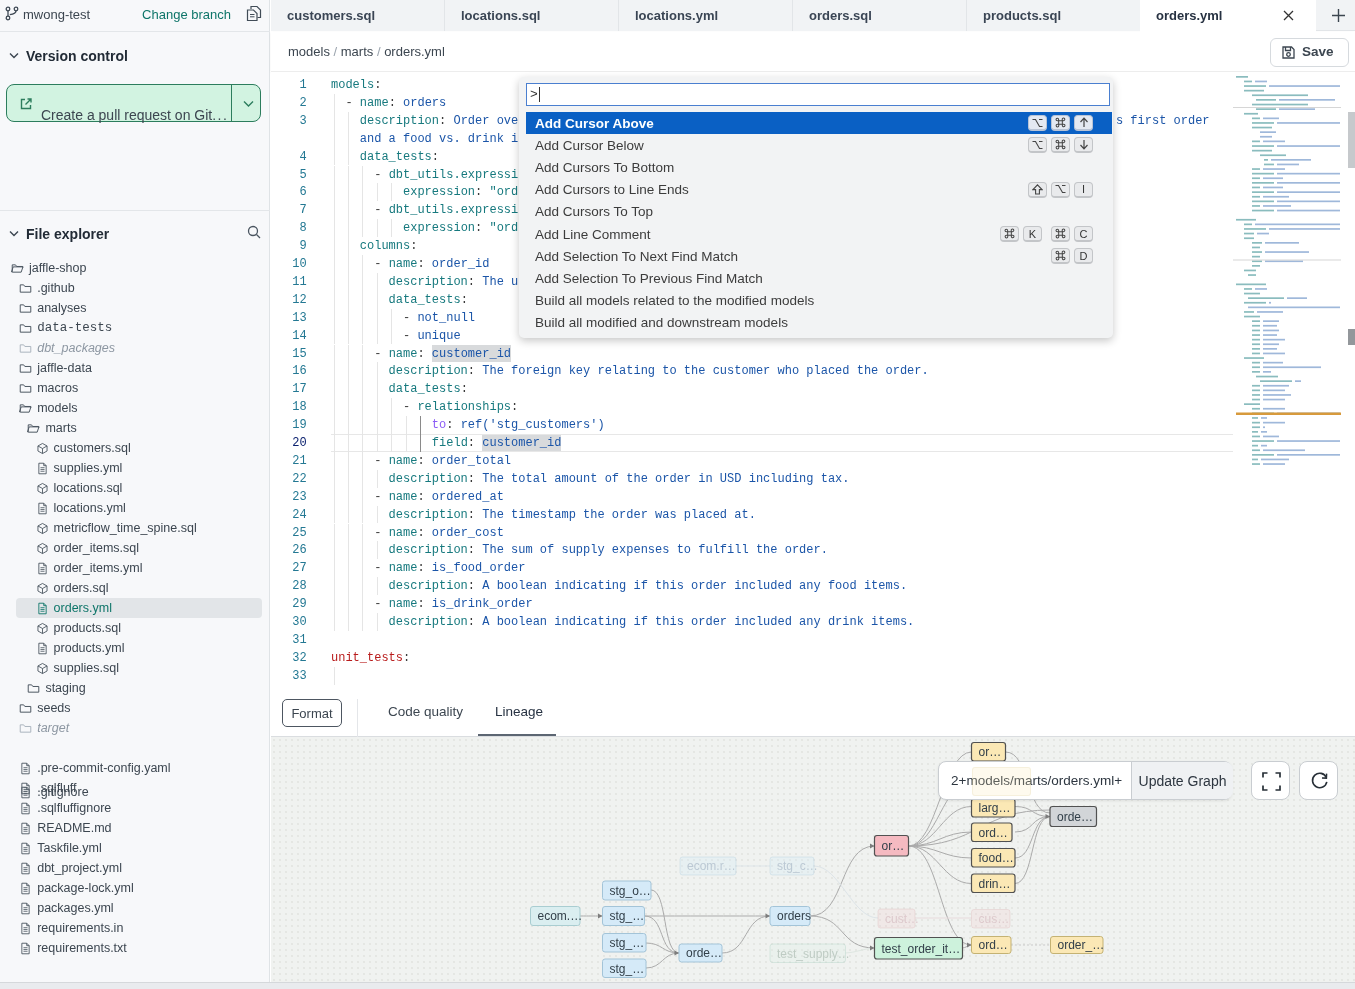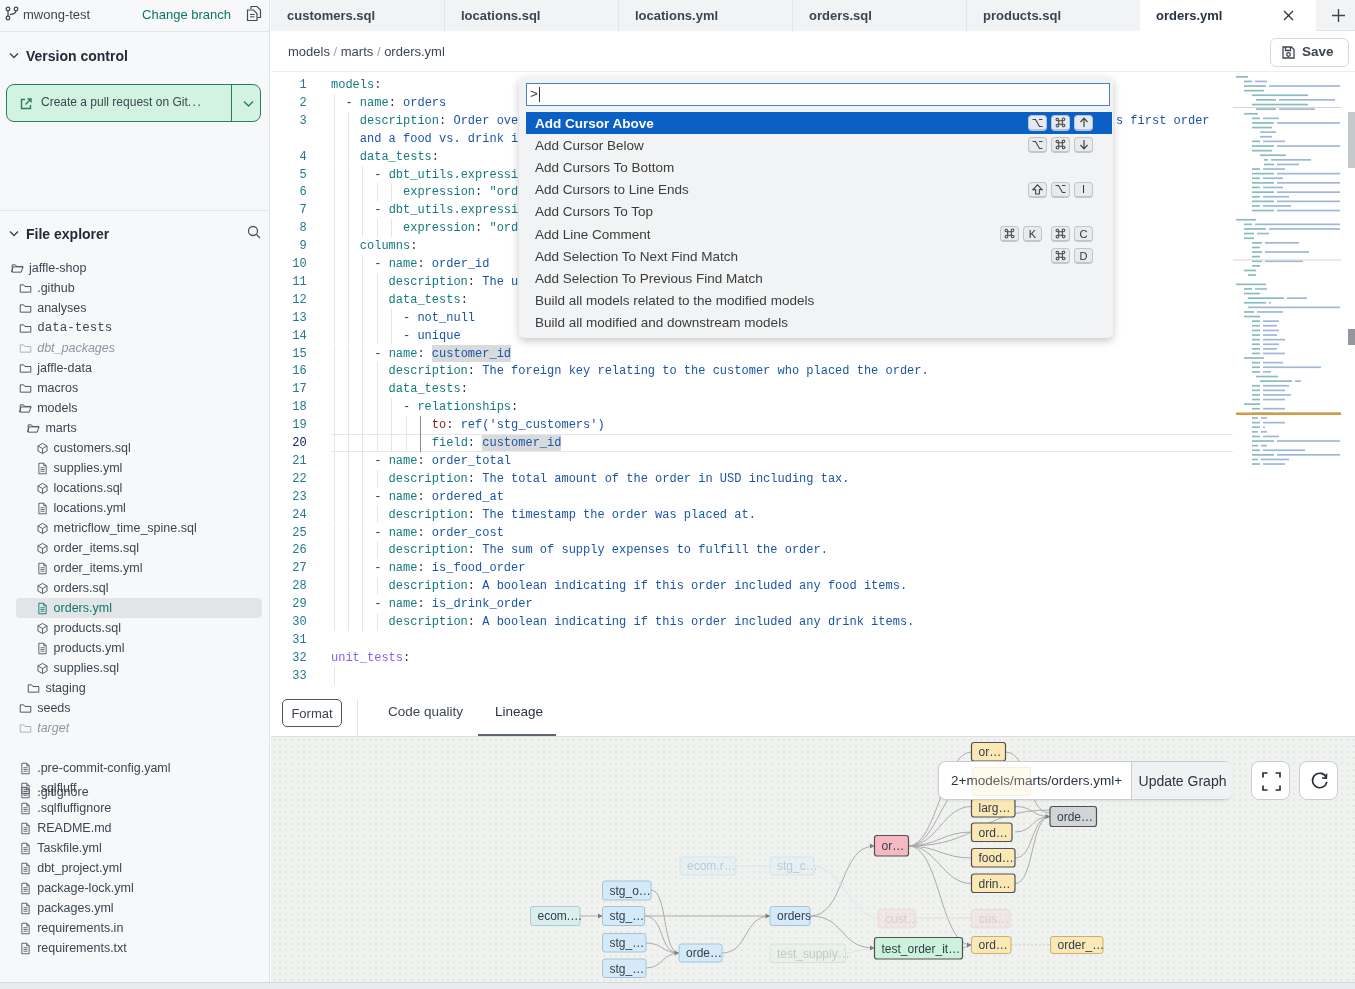--- a/index.html
+++ b/index.html
@@ -43,21 +43,21 @@
   <svg style="position:absolute;left:9px;top:51px" width="10" height="9" viewBox="0 0 10 9" fill="none" stroke="#3c4650" stroke-width="1.4">
       <path d="M1 2.5 L5 6.5 L9 2.5"></path>
     </svg>
   <div style="position:absolute;left:26px;top:48px;font-size:14px;font-weight:bold;color:#222b36">Version control</div>
 
   <div style="position:absolute;left:6px;top:84px;width:255px;height:38px;background:#d2f3e1;border:1px solid #2c7d5d;border-radius:8px">
     <svg style="position:absolute;left:11px;top:11px" width="16" height="16" viewBox="0 0 16 16" fill="none" stroke="#2c7d5d" stroke-width="1.4">
       <path d="M7 3.5 H3.5 V12.5 H12.5 V9"></path>
         <path d="M9.5 3 H13 V6.5 M13 3 L7.5 8.5"></path>
     </svg>
-    <div style="position:absolute;left:34px;top:10px;font-size:12px;color:#3c4650">Create a pull request on Git<span style="letter-spacing:1.5px">...</span></div>
+    <div style="position:absolute;left:34px;top:22px;font-size:14px;color:#3c4650">Create a pull request on Git<span style="letter-spacing:1.5px">...</span></div>
     <div style="position:absolute;left:224px;top:0;width:1px;height:36px;background:#2c7d5d"></div>
     <svg style="position:absolute;left:236px;top:15px" width="11" height="8" viewBox="0 0 11 8" fill="none" stroke="#2c7d5d" stroke-width="1.4">
         <path d="M1 1.5 L5.5 6 L10 1.5"></path>
       </svg>
   </div>
 
   <div style="position:absolute;left:0;top:210px;width:270px;border-top:1px solid #e3e6e9"></div>
   <svg style="position:absolute;left:9px;top:229px" width="10" height="9" viewBox="0 0 10 9" fill="none" stroke="#3c4650" stroke-width="1.4">
       <path d="M1 2.5 L5 6.5 L9 2.5"></path>
     </svg>
@@ -453,34 +453,34 @@
       <div class="crow" style="top:237.1px"><span class="lnum" style="color:#237893">9</span><span class="ctext">    <span style="color:#16797e">columns</span><span style="color:#3b3b3b">:</span></span></div>
       <div class="crow" style="top:255.0px"><span class="lnum" style="color:#237893">10</span><span class="ctext">      <span style="color:#3b3b3b">-</span> <span style="color:#16797e">name</span><span style="color:#3b3b3b">: </span><span style="color:#1b55a8">order_id</span></span></div>
       <div class="crow" style="top:272.9px"><span class="lnum" style="color:#237893">11</span><span class="ctext">        <span style="color:#16797e">description</span><span style="color:#3b3b3b">: </span><span style="color:#1b55a8">The unique key of the orders mart.</span></span></div>
       <div class="crow" style="top:290.8px"><span class="lnum" style="color:#237893">12</span><span class="ctext">        <span style="color:#16797e">data_tests</span><span style="color:#3b3b3b">:</span></span></div>
       <div class="crow" style="top:308.7px"><span class="lnum" style="color:#237893">13</span><span class="ctext">          <span style="color:#3b3b3b">-</span> <span style="color:#1b55a8">not_null</span></span></div>
       <div class="crow" style="top:326.6px"><span class="lnum" style="color:#237893">14</span><span class="ctext">          <span style="color:#3b3b3b">-</span> <span style="color:#1b55a8">unique</span></span></div>
       <div class="crow" style="top:344.5px"><span class="lnum" style="color:#237893">15</span><span class="ctext">      <span style="color:#3b3b3b">-</span> <span style="color:#16797e">name</span><span style="color:#3b3b3b">: </span><span style="color:#1b55a8">customer_id</span></span></div>
       <div class="crow" style="top:362.4px"><span class="lnum" style="color:#237893">16</span><span class="ctext">        <span style="color:#16797e">description</span><span style="color:#3b3b3b">: </span><span style="color:#1b55a8">The foreign key relating to the customer who placed the order.</span></span></div>
       <div class="crow" style="top:380.3px"><span class="lnum" style="color:#237893">17</span><span class="ctext">        <span style="color:#16797e">data_tests</span><span style="color:#3b3b3b">:</span></span></div>
       <div class="crow" style="top:398.2px"><span class="lnum" style="color:#237893">18</span><span class="ctext">          <span style="color:#3b3b3b">-</span> <span style="color:#16797e">relationships</span><span style="color:#3b3b3b">:</span></span></div>
-      <div class="crow" style="top:416.1px"><span class="lnum" style="color:#237893">19</span><span class="ctext">              <span style="color:#7f1d1d">to</span><span style="color:#3b3b3b">: </span><span style="color:#1b55a8">ref('stg_customers')</span></span></div>
+      <div class="crow" style="top:416.1px"><span class="lnum" style="color:#237893">19</span><span class="ctext">              <span style="color:#8b5cf6">to</span><span style="color:#3b3b3b">: </span><span style="color:#1b55a8">ref('stg_customers')</span></span></div>
       <div class="crow" style="top:434.0px"><span class="lnum" style="color:#0b216f">20</span><span class="ctext">              <span style="color:#16797e">field</span><span style="color:#3b3b3b">: </span><span style="color:#1b55a8">customer_id</span></span></div>
       <div class="crow" style="top:451.9px"><span class="lnum" style="color:#237893">21</span><span class="ctext">      <span style="color:#3b3b3b">-</span> <span style="color:#16797e">name</span><span style="color:#3b3b3b">: </span><span style="color:#1b55a8">order_total</span></span></div>
       <div class="crow" style="top:469.8px"><span class="lnum" style="color:#237893">22</span><span class="ctext">        <span style="color:#16797e">description</span><span style="color:#3b3b3b">: </span><span style="color:#1b55a8">The total amount of the order in USD including tax.</span></span></div>
       <div class="crow" style="top:487.7px"><span class="lnum" style="color:#237893">23</span><span class="ctext">      <span style="color:#3b3b3b">-</span> <span style="color:#16797e">name</span><span style="color:#3b3b3b">: </span><span style="color:#1b55a8">ordered_at</span></span></div>
       <div class="crow" style="top:505.6px"><span class="lnum" style="color:#237893">24</span><span class="ctext">        <span style="color:#16797e">description</span><span style="color:#3b3b3b">: </span><span style="color:#1b55a8">The timestamp the order was placed at.</span></span></div>
       <div class="crow" style="top:523.5px"><span class="lnum" style="color:#237893">25</span><span class="ctext">      <span style="color:#3b3b3b">-</span> <span style="color:#16797e">name</span><span style="color:#3b3b3b">: </span><span style="color:#1b55a8">order_cost</span></span></div>
       <div class="crow" style="top:541.4px"><span class="lnum" style="color:#237893">26</span><span class="ctext">        <span style="color:#16797e">description</span><span style="color:#3b3b3b">: </span><span style="color:#1b55a8">The sum of supply expenses to fulfill the order.</span></span></div>
       <div class="crow" style="top:559.3px"><span class="lnum" style="color:#237893">27</span><span class="ctext">      <span style="color:#3b3b3b">-</span> <span style="color:#16797e">name</span><span style="color:#3b3b3b">: </span><span style="color:#1b55a8">is_food_order</span></span></div>
       <div class="crow" style="top:577.2px"><span class="lnum" style="color:#237893">28</span><span class="ctext">        <span style="color:#16797e">description</span><span style="color:#3b3b3b">: </span><span style="color:#1b55a8">A boolean indicating if this order included any food items.</span></span></div>
       <div class="crow" style="top:595.1px"><span class="lnum" style="color:#237893">29</span><span class="ctext">      <span style="color:#3b3b3b">-</span> <span style="color:#16797e">name</span><span style="color:#3b3b3b">: </span><span style="color:#1b55a8">is_drink_order</span></span></div>
       <div class="crow" style="top:613.0px"><span class="lnum" style="color:#237893">30</span><span class="ctext">        <span style="color:#16797e">description</span><span style="color:#3b3b3b">: </span><span style="color:#1b55a8">A boolean indicating if this order included any drink items.</span></span></div>
       <div class="crow" style="top:630.9px"><span class="lnum" style="color:#237893">31</span><span class="ctext"></span></div>
-      <div class="crow" style="top:648.8px"><span class="lnum" style="color:#237893">32</span><span class="ctext"><span style="color:#8b5cf6">unit_tests</span><span style="color:#3b3b3b">:</span></span></div>
+      <div class="crow" style="top:648.8px"><span class="lnum" style="color:#237893">32</span><span class="ctext"><span style="color:#b91c1c">unit_tests</span><span style="color:#3b3b3b">:</span></span></div>
       <div class="crow" style="top:666.7px"><span class="lnum" style="color:#237893">33</span></div>
     </div>
   </div>
 <div style="position:absolute;left:1233px;top:72px;width:122px;height:625px;background:#ffffff"></div>
 <svg style="position:absolute;left:0;top:0" width="1355" height="989">
     <rect x="1236.0" y="76.0" width="12.0" height="1.7" fill="#16797e" fill-opacity="0.5"></rect>
     <rect x="1244.0" y="80.6" width="8.0" height="1.7" fill="#16797e" fill-opacity="0.5"></rect>
     <rect x="1255.0" y="80.6" width="12.0" height="1.7" fill="#1b55a8" fill-opacity="0.42"></rect>
     <rect x="1244.0" y="85.2" width="22.0" height="1.7" fill="#16797e" fill-opacity="0.5"></rect>
     <rect x="1269.0" y="85.2" width="71.0" height="1.7" fill="#1b55a8" fill-opacity="0.42"></rect>

